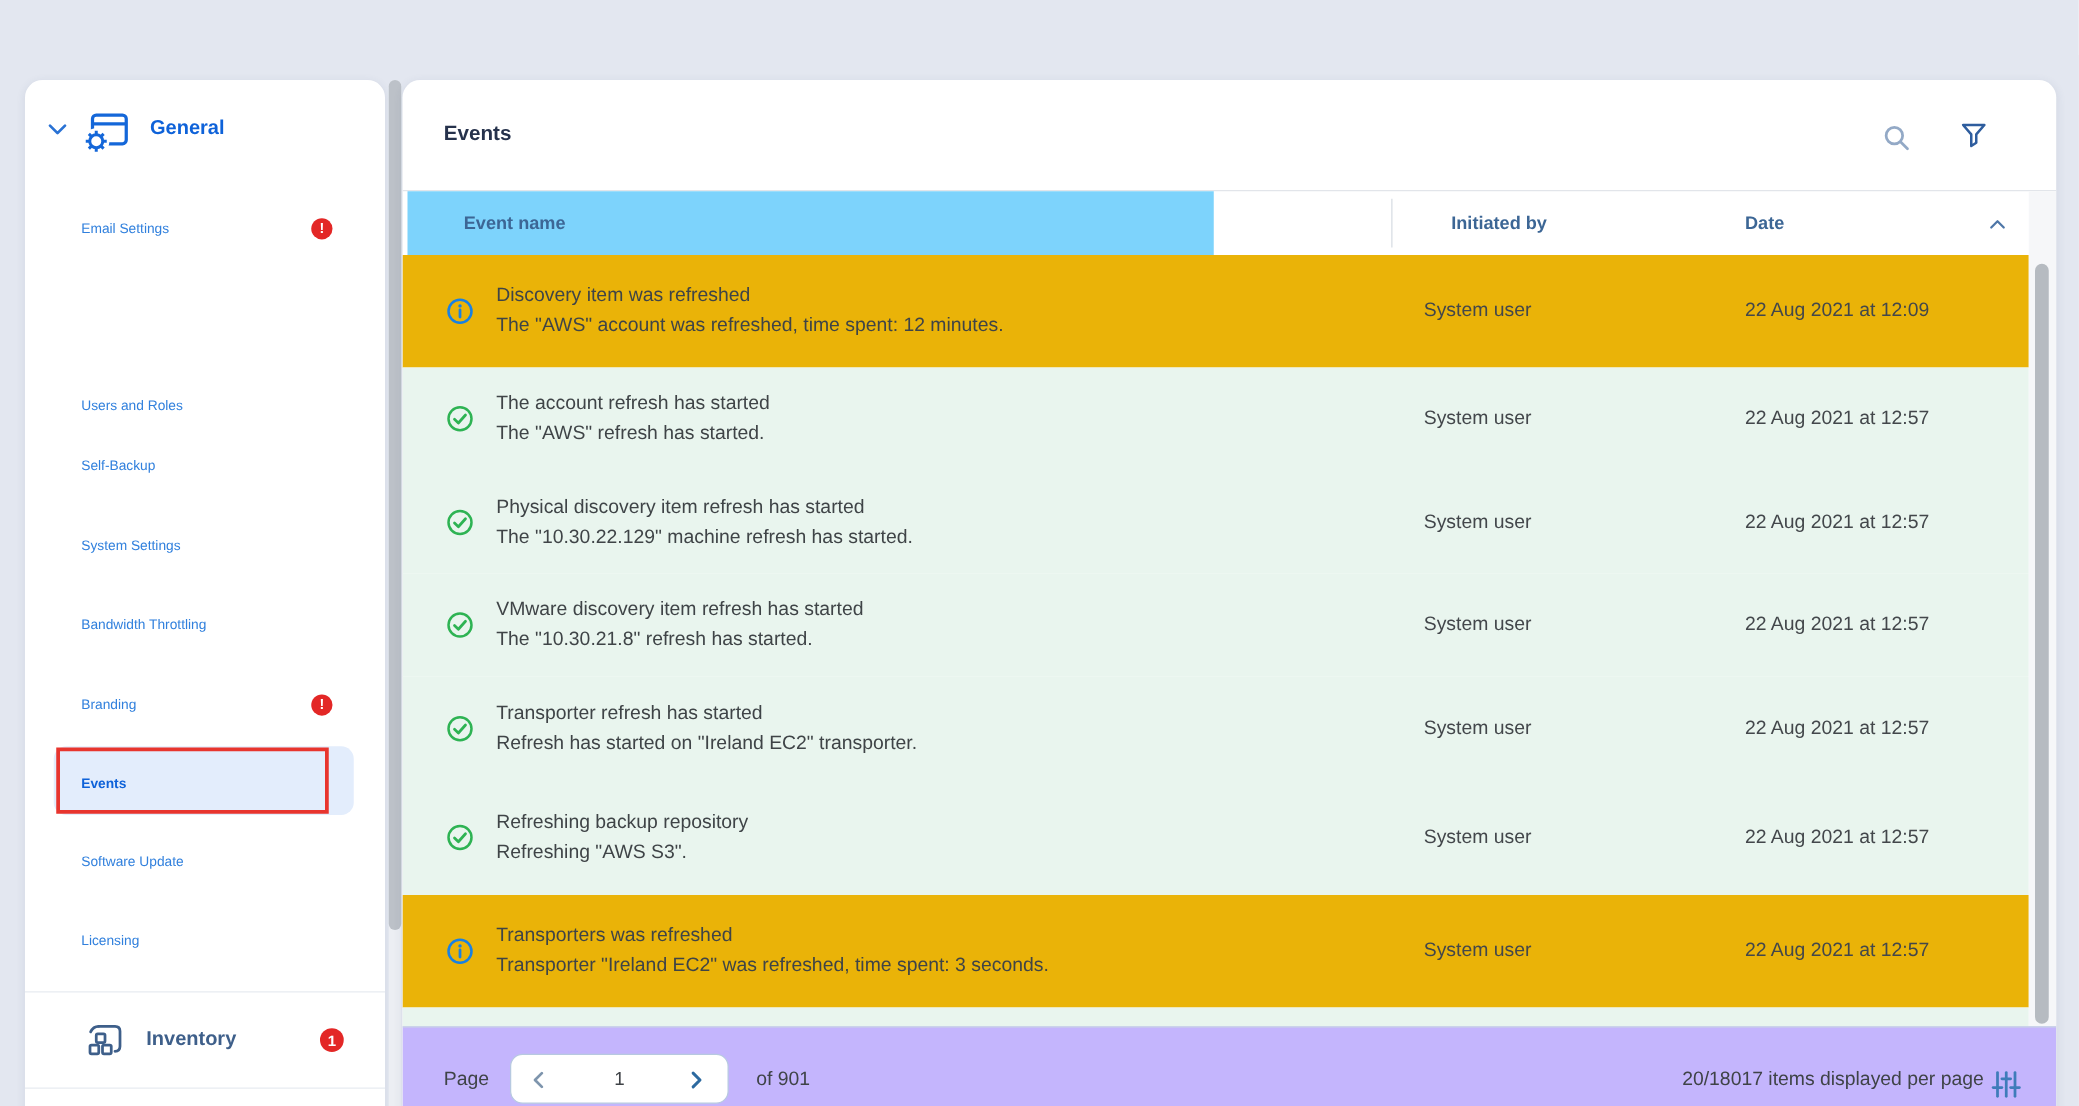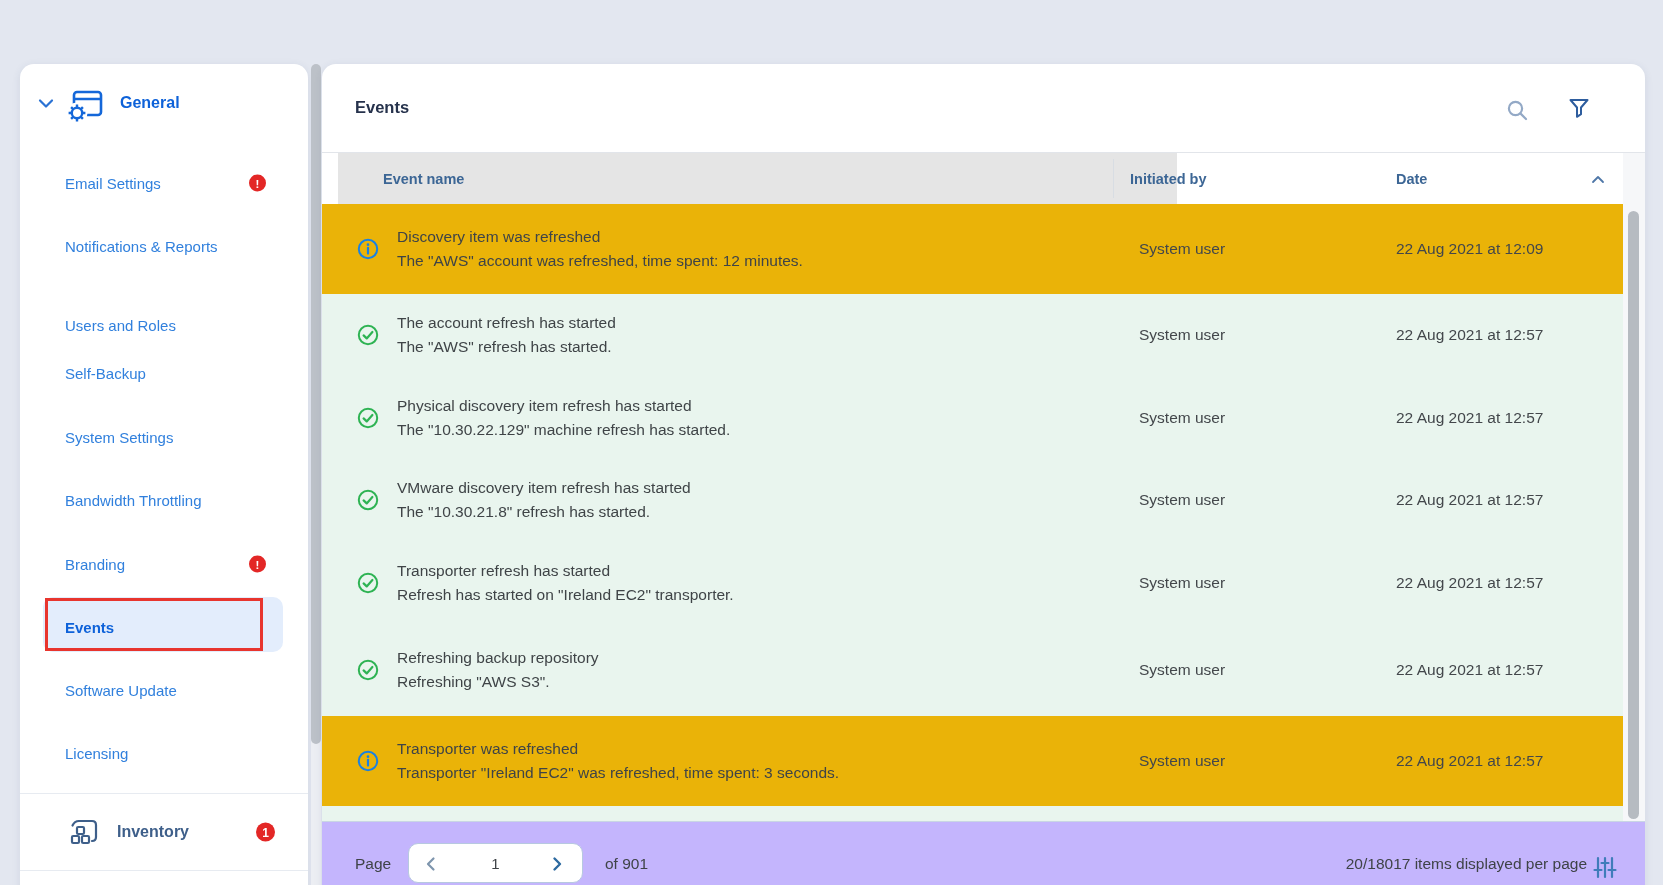--- a/index.html
+++ b/index.html
@@ -10,21 +10,21 @@
   .card { position: absolute; background: #ffffff; border-radius: 14px; box-shadow: 0 2px 8px rgba(45,65,110,0.10); }
 
   
   .sidebar { left: 20px; top: 20px; width: 288px; height: 836px; overflow: hidden; }
   .sb-header { position: absolute; left: 0; top: 18px; width: 100%; height: 48px; cursor: pointer; }
   .sb-header .chev { position: absolute; left: 18px; top: 16px; }
   .sb-header .gicon { position: absolute; left: 46px; top: 7px; }
   .sb-header-label { position: absolute; left: 100px; top: 12px; font-size: 16px; font-weight: bold; color: #0e62d9; }
 
   .sb-item { position: absolute; left: 0; width: 288px; height: 44px; cursor: pointer; }
-  .sb-label { position: absolute; left: 45px; top: 50%; transform: translateY(-50%); font-size: 15px; color: #3180dd; white-space: nowrap; text-align: right; }
+  .sb-label { position: absolute; left: 45px; top: 50%; transform: translateY(-50%); font-size: 11px; color: #3180dd; white-space: nowrap; text-align: right; }
   .sb-item.selected .sb-label { font-weight: bold; color: #0e62d9; }
   .sb-selected-bg { position: absolute; left: 23px; top: 533px; width: 240px; height: 55px; background: #e3edfc; border-radius: 10px; }
   .annotation-box { position: absolute; left: 25px; top: 534px; width: 218px; height: 53px; border: 3px solid #e8352e; pointer-events: none; z-index: 5; }
 
   .badge { position: absolute; top: 50%; transform: translateY(-50%); display: flex; align-items: center; justify-content: center; background: #e32726; color: #ffffff; border-radius: 50%; font-weight: bold; }
   .badge-alert { left: 229px; width: 17px; height: 17px; font-size: 11.5px; }
   .badge-count { left: 236px; width: 19px; height: 19px; font-size: 12px; }
 
   .sb-divider { position: absolute; left: 0; width: 288px; height: 1px; background: #e7ebf1; }
   .sb-section { position: absolute; left: 0; width: 260px; height: 44px; cursor: pointer; }
@@ -35,24 +35,24 @@
   .sb-scroll-thumb { position: absolute; left: 0; top: 0; width: 10px; height: 680px; background: #bcc1c8; border-radius: 5px; }
 
   
   .main { left: 322px; top: 20px; width: 1323px; height: 837px; overflow: hidden; }
   .title-bar { position: absolute; left: 0; top: 0; width: 100%; height: 89px; border-bottom: 1px solid #e2e5ea; }
   .page-title { position: absolute; left: 33px; top: 34px; font-size: 16.5px; font-weight: bold; color: #26324c; }
   .icon-search { position: absolute; left: 1183px; top: 34px; cursor: pointer; }
   .icon-filter { position: absolute; left: 1245px; top: 32px; cursor: pointer; }
 
   .thead { position: absolute; left: 0; top: 89px; width: 100%; height: 51px; font-size: 14.5px; font-weight: bold; color: #3c6695; }
-  .th-event { position: absolute; left: 16px; top: 0; width: 839px; height: 51px; background: #e5e5e5; cursor: pointer; }
+  .th-event { position: absolute; left: 4px; top: 0; width: 645px; height: 51px; background: #7dd3fc; cursor: pointer; }
   .th-event span { position: absolute; left: 45px; top: 50%; transform: translateY(-50%); }
   .th-div { position: absolute; left: 791px; top: 6px; width: 1px; height: 39px; background: #d8dde3; }
-  .th-init { position: absolute; left: 808px; top: 50%; transform: translateY(-50%); cursor: pointer; }
+  .th-init { position: absolute; left: 839px; top: 50%; transform: translateY(-50%); cursor: pointer; }
   .th-date { position: absolute; left: 1074px; top: 50%; transform: translateY(-50%); cursor: pointer; }
   .sort { position: absolute; left: 1269px; top: 22px; }
 
   .row { position: absolute; left: 0; width: 1301px; background: #eab308; }
   .row.success { background: #e9f5ee; }
   .ricon { position: absolute; left: 35px; top: 50%; transform: translateY(-50%); width: 22px; height: 22px; }
   .cell-event { position: absolute; left: 75px; top: 50%; transform: translateY(-50%); }
   .rtitle, .rdesc { font-size: 15.5px; color: #3f4447; line-height: 24px; white-space: nowrap; }
   .cell-init { position: absolute; left: 817px; top: 50%; transform: translateY(-50%); font-size: 15.5px; color: #43474b; text-align: right; }
   .cell-date { position: absolute; left: 1074px; top: 50%; transform: translateY(-50%); font-size: 15.5px; color: #43474b; white-space: nowrap; }
@@ -100,23 +100,20 @@
           <line x1="14.9" y1="20.1" x2="16.9" y2="18.1"></line>
         </g>
       </svg>
       <span class="sb-header-label">General</span>
     </div>
 
     <div class="sb-item" style="top:97px">
       <span class="sb-label">Email Settings</span>
       <span class="badge badge-alert">!</span>
     </div>
-    <div class="sb-item" style="top:160px">
-      <span class="sb-label">Notifications &amp; Reports</span>
-    </div>
     <div class="sb-item" style="top:239px">
       <span class="sb-label">Users and Roles</span>
     </div>
     <div class="sb-item" style="top:287px">
       <span class="sb-label">Self-Backup</span>
     </div>
     <div class="sb-item" style="top:351px">
       <span class="sb-label">System Settings</span>
     </div>
     <div class="sb-item" style="top:414px">
@@ -284,21 +281,21 @@
       <span class="cell-date">22 Aug 2021 at 12:57</span>
     </div>
 
     <div class="row info" style="top:652px;height:90px">
       <span class="ricon"><svg width="22" height="22" viewBox="0 0 22 22">
             <circle cx="11" cy="11" r="9.2" fill="none" stroke="#1981e3" stroke-width="2"></circle>
             <circle cx="11" cy="6.7" r="1.35" fill="#1981e3"></circle>
             <line x1="11" y1="9.8" x2="11" y2="15.6" stroke="#1981e3" stroke-width="2.2" stroke-linecap="round"></line>
           </svg></span>
       <div class="cell-event">
-        <div class="rtitle">Transporter was refreshed</div>
+        <div class="rtitle">Transporters was refreshed</div>
         <div class="rdesc">Transporter "Ireland EC2" was refreshed, time spent: 3 seconds.</div>
       </div>
       <span class="cell-init">System user</span>
       <span class="cell-date">22 Aug 2021 at 12:57</span>
     </div>
 
     <div class="row-sliver"></div>
 
     <div class="vtrack">
       <div class="vthumb"></div>

